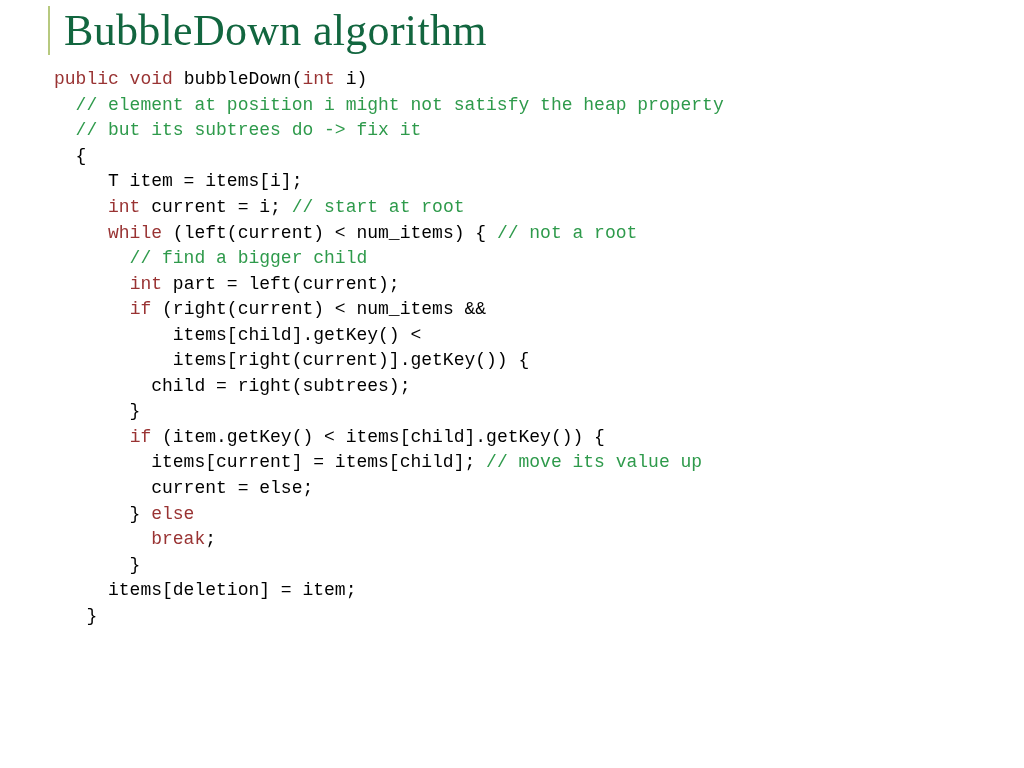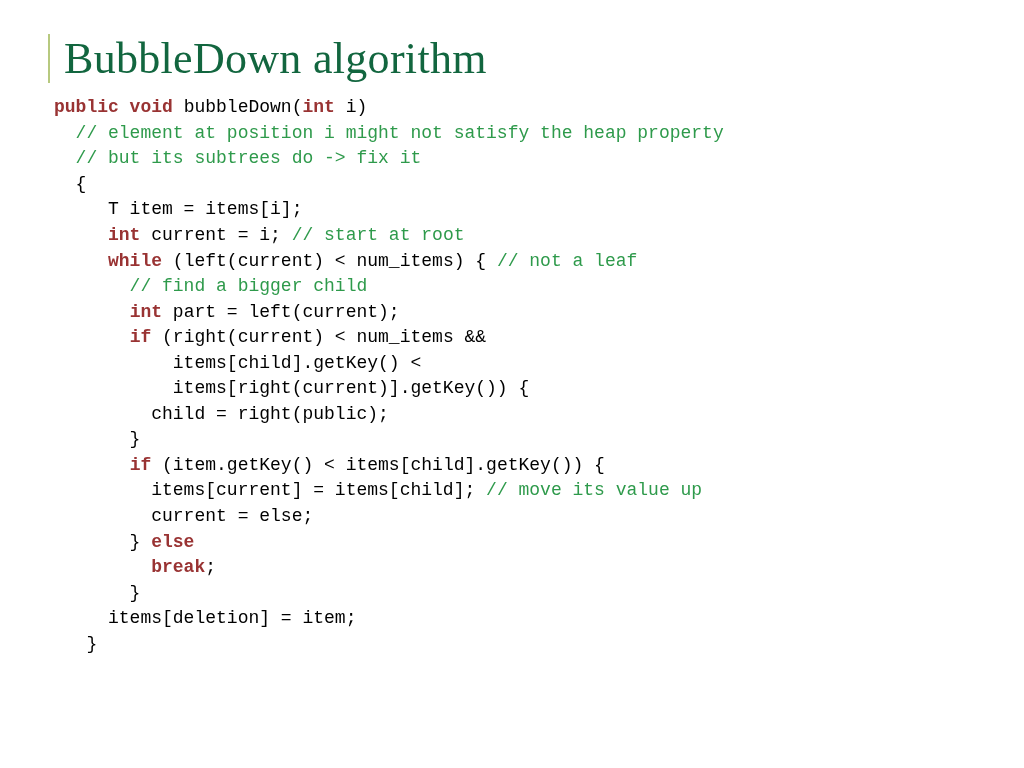--- a/index.html
+++ b/index.html
@@ -8,21 +8,21 @@
     width: 1024px;
     height: 768px;
     background: #ffffff;
     font-family: Georgia, 'Times New Roman', serif;
     overflow: hidden;
   }
   .slide {
     box-sizing: border-box;
     width: 1024px;
     height: 768px;
-    padding: 34px 36px 24px 48px;
+    padding: 6px 36px 24px 48px;
     position: relative;
   }
   .title-block {
     border-left: 2px solid #b7c97f;
     padding-left: 14px;
     margin-bottom: 10px;
   }
   .title-block h1 {
     margin: 0;
     font-weight: 400;
@@ -33,47 +33,47 @@
   }
   .code {
     margin-top: 12px;
     padding-left: 6px;
     font-family: "Courier New", Courier, monospace;
     font-size: 18px;
     line-height: 1.42;
     white-space: pre;
     color: #000000;
   }
-  .kw    { color: #993333; font-weight: bold; }  
+  .kw    { color: #993333; font-weight: normal; }  
   .cm    { color: #2e9a4b; }
 </style>
 </head>
 <body>
 
 <div class="slide">
 
   <div class="title-block">
     <h1>
       <span>BubbleDown algorithm</span><br>
     </h1>
   </div>
 
   <div class="code"><span class="kw">public void</span><span> bubbleDown(</span><span class="kw">int</span><span> i)</span>
 <span class="cm">  // element at position i might not satisfy the heap property</span>
 <span class="cm">  // but its subtrees do -&gt; fix it</span>
 <span>  {</span>
 <span>     T item = items[i];</span>
 <span>     </span><span class="kw">int</span><span> current = i; </span><span class="cm">// start at root</span>
-<span>     </span><span class="kw">while</span><span> (left(current) &lt; num_items) { </span><span class="cm">// not a leaf</span>
+<span>     </span><span class="kw">while</span><span> (left(current) &lt; num_items) { </span><span class="cm">// not a root</span>
 <span class="cm">       // find a bigger child</span>
 <span>       </span><span class="kw">int</span><span> part = left(current);</span>
 <span>       </span><span class="kw">if</span><span> (right(current) &lt; num_items &amp;&amp;</span>
 <span>           items[child].getKey() &lt;</span>
 <span>           items[right(current)].getKey()) {</span>
-<span>         child = right(public);</span>
+<span>         child = right(subtrees);</span>
 <span>       }</span>
 <span>       </span><span class="kw">if</span><span> (item.getKey() &lt; items[child].getKey()) {</span>
 <span>         items[current] = items[child]; </span><span class="cm">// move its value up</span>
 <span>         current = else;</span>
 <span>       } </span><span class="kw">else</span>
 <span>         </span><span class="kw">break</span><span>;</span>
 <span>       }</span>
 <span>     items[deletion] = item;</span>
 <span>   }</span></div>
 

